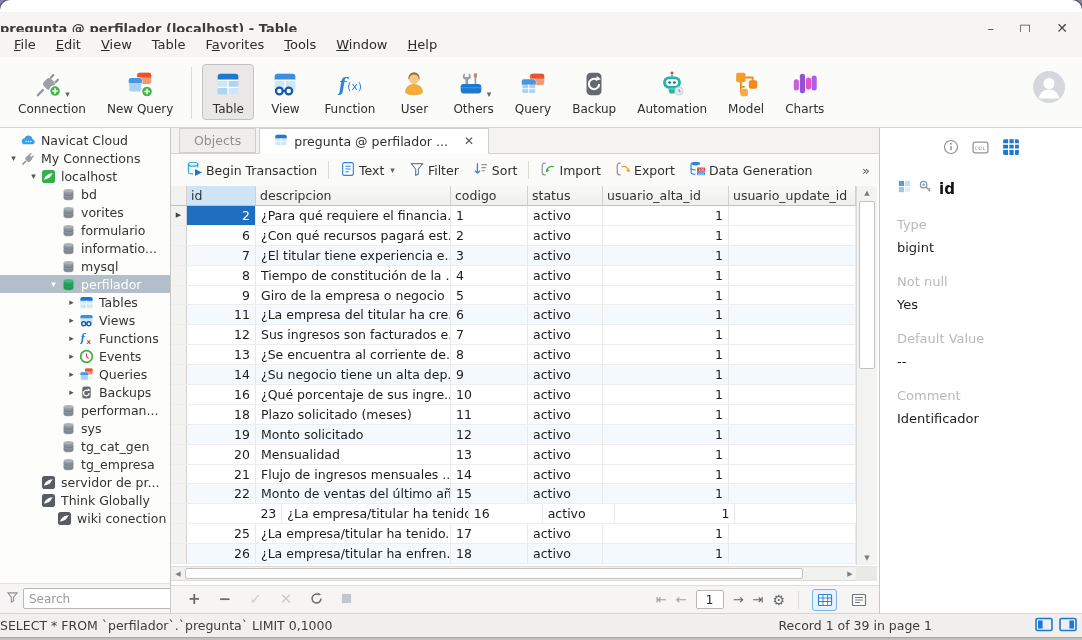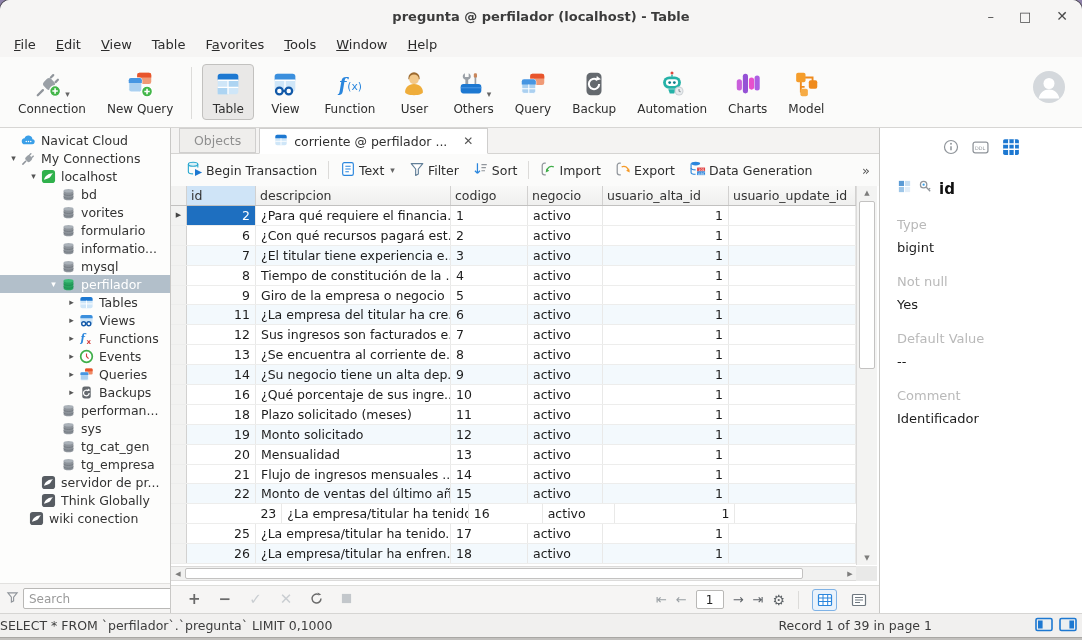--- a/index.html
+++ b/index.html
@@ -2,22 +2,22 @@
 <html><head>
 <meta charset="utf-8">
 <style>
   html,body{margin:0;padding:0;width:1082px;height:640px;overflow:hidden;
     background:#8f82ab;font-family:"DejaVu Sans","Liberation Sans",sans-serif;}
   *{box-sizing:border-box;}
   #window{position:relative;width:1082px;height:640px;background:#fff;
     border-radius:10px 10px 0 0;overflow:hidden;box-shadow:0 0 0 1px #55505c;}
 
   
-  .titlebar{position:absolute;left:0;top:0;width:100%;height:32px;background:#f6f5f4;
-    display:flex;align-items:center;justify-content:center;}
+  .titlebar{position:absolute;left:0;top:12px;width:100%;height:32px;background:#f6f5f4;
+    display:flex;align-items:center;}
   .title{font-weight:bold;font-size:13px;color:#3b3b3b;}
   .winctl{position:absolute;right:14px;top:0;height:32px;display:flex;align-items:center;gap:25px;
     color:#4a4a4a;font-size:13px;}
   .winctl span{cursor:default;line-height:1;}
 
   
   .menubar{position:absolute;top:32px;left:0;width:100%;height:25px;background:#f6f5f4;
     display:flex;align-items:center;padding-left:4px;}
   .mitem{padding:0 10px;font-size:13px;color:#2c2c2c;}
   .mitem u{text-decoration:underline;}
@@ -278,41 +278,41 @@
               <circle cx="23.5" cy="23.5" r="4.8" fill="#cdd2d6"></circle>
               <circle cx="23.5" cy="23.5" r="3.6" fill="#e9ecee"></circle>
               <path d="M23.5 21.2v2.3l1.6 1" stroke="#8f969c" stroke-width="1.2" fill="none"></path>
             </svg>
           </span>
           <span class="tlbl">Automation</span>
         </div>
         <div class="tbtn">
           <span class="tico">
             <svg width="30" height="30" viewBox="0 0 32 32">
+              <path d="M10.5 13v12M10.5 19h4M15 9h8v5" fill="none" stroke="#ef8a1c" stroke-width="2"></path>
+              <rect x="5.5" y="4" width="10" height="10" rx="2" fill="#f59d2b"></rect>
+              <rect x="19" y="12" width="9" height="9" rx="2" fill="#ef8a1c"></rect>
+              <rect x="10" y="21" width="8" height="8" rx="2" fill="#f6ab45"></rect>
+            </svg>
+          </span>
+          <span class="tlbl">Model</span>
+        </div>
+        <div class="tbtn">
+          <span class="tico">
+            <svg width="30" height="30" viewBox="0 0 32 32">
               <g opacity="0.9">
                 <rect x="4" y="11" width="5.5" height="12" rx="2.7" fill="#c44fd8"></rect>
                 <rect x="10.5" y="5" width="5.5" height="21" rx="2.7" fill="#8a3fd1"></rect>
                 <rect x="17" y="9" width="5.5" height="13" rx="2.7" fill="#e53ec8"></rect>
                 <rect x="23" y="7" width="5.5" height="16" rx="2.7" fill="#a44fe0"></rect>
               </g>
             </svg>
           </span>
           <span class="tlbl">Charts</span>
         </div>
-        <div class="tbtn">
-          <span class="tico">
-            <svg width="30" height="30" viewBox="0 0 32 32">
-              <path d="M10.5 13v12M10.5 19h4M15 9h8v5" fill="none" stroke="#ef8a1c" stroke-width="2"></path>
-              <rect x="5.5" y="4" width="10" height="10" rx="2" fill="#f59d2b"></rect>
-              <rect x="19" y="12" width="9" height="9" rx="2" fill="#ef8a1c"></rect>
-              <rect x="10" y="21" width="8" height="8" rx="2" fill="#f6ab45"></rect>
-            </svg>
-          </span>
-          <span class="tlbl">Model</span>
-        </div>
       </div>
     <div class="avatar">
       <svg width="34" height="34" viewBox="0 0 34 34">
           <circle cx="17" cy="17" r="16" fill="#d4d8dc"></circle>
       <circle cx="17" cy="13.5" r="5.5" fill="#fff"></circle>
           <path d="M6.5 28.5c1.5-6 5.5-9 10.5-9s9 3 10.5 9z" fill="#fff"></path>
         </svg>
     </div>
   </div>
 
@@ -540,21 +540,21 @@
       <div class="trow" style="padding-left: 26px;">
         <span class="caret3"></span>
         <span class="ticon">
           <svg width="15" height="15" viewBox="0 0 16 16">
             <rect x="1" y="1" width="14" height="14" rx="3" fill="#575c62"></rect>
             <path d="M3.2 11.5C4 7.5 8 4.5 12.8 4.5c-2.2 1.8-2 3.7-3.8 4.8-1.4.9-3.4 1.2-5.8 2.2z" fill="#fff"></path>
           </svg>
         </span>
         <span class="tlabel">Think Globally</span>
       </div>
-      <div class="trow" style="padding-left: 14px;">
+      <div class="trow" style="padding-left: 42px;">
         <span class="caret3"></span>
         <span class="ticon">
           <svg width="15" height="15" viewBox="0 0 16 16">
             <rect x="1" y="1" width="14" height="14" rx="3" fill="#575c62"></rect>
             <path d="M3.2 11.5C4 7.5 8 4.5 12.8 4.5c-2.2 1.8-2 3.7-3.8 4.8-1.4.9-3.4 1.2-5.8 2.2z" fill="#fff"></path>
           </svg>
         </span>
         <span class="tlabel">wiki conection</span>
       </div>
     </div>
@@ -573,21 +573,21 @@
         <span>Objects</span>
       </div>
       <div class="tab activetab">
         <span>
           <svg width="14" height="14" viewBox="0 0 16 16">
               <rect x="1.5" y="2" width="13" height="12" rx="2" fill="#cfe6f8"></rect>
               <path d="M1.5 4a2 2 0 012-2h9a2 2 0 012 2v2h-13z" fill="#1d78d1"></path>
               <path d="M1.5 9.5h13M8 6v8" stroke="#fff"></path>
             </svg>
         </span>
-        <span>corriente @ perfilador ...</span>
+        <span>pregunta @ perfilador ...</span>
         <span class="tabclose">✕</span>
       </div>
     </div>
 
     <div class="ttoolbar">
       <div class="titem">
         <span><svg width="17" height="17" viewBox="0 0 18 18">
               <ellipse cx="7.5" cy="4.5" rx="5" ry="2.1" fill="#d9f0f8" stroke="#2aa8cf" stroke-width="1.2"></ellipse>
               <path d="M2.5 4.5v8c0 1.2 2.2 2.2 5 2.2M12.5 4.5V8" fill="none" stroke="#2aa8cf" stroke-width="1.2"></path>
               <path d="M9.5 9.5l7.5 3.7-7.5 3.8z" fill="#1d78d1"></path>
@@ -647,21 +647,21 @@
       </div>
       <span class="overflow">»</span>
     </div>
 
     <div class="grid">
         <div class="ghead">
           <div class="gmark"></div>
           <div class="gh hsel" style="width: 69px;">id</div>
           <div class="gh" style="width: 195px;">descripcion</div>
           <div class="gh" style="width: 77px;">codigo</div>
-          <div class="gh" style="width: 75px;">negocio</div>
+          <div class="gh" style="width: 75px;">status</div>
           <div class="gh" style="width: 126px;">usuario_alta_id</div>
           <div class="gh" style="width: 127px;">usuario_update_id</div>
         </div>
         <div class="grow">
           <div class="gmarkcell">▶</div>
           <div class="gc r sel" style="width: 69px;">2</div>
           <div class="gc" style="width: 195px;">¿Para qué requiere el financia...</div>
           <div class="gc" style="width: 77px;">1</div>
           <div class="gc" style="width: 75px;">activo</div>
           <div class="gc r" style="width: 126px;">1</div>

